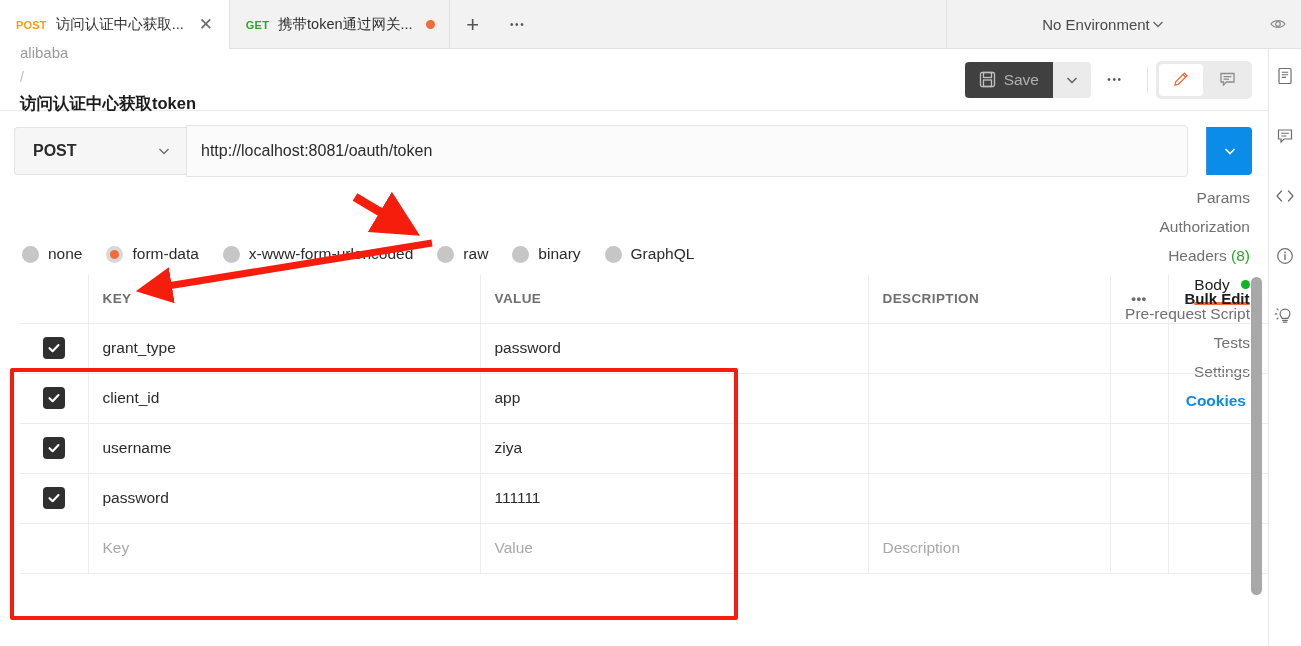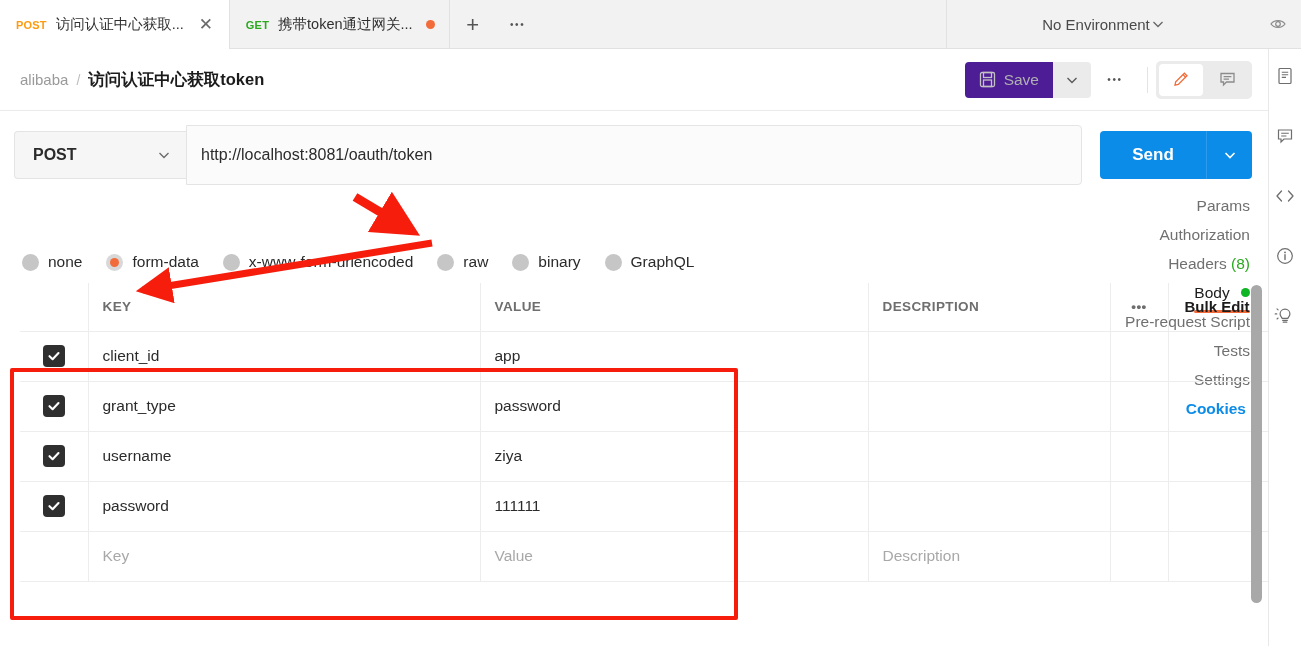--- a/index.html
+++ b/index.html
@@ -55,28 +55,28 @@
   .env-eye { width: 44px; display: flex; align-items: center; justify-content: center; cursor: pointer; }
 
   
   .main { position: absolute; left: 0; top: 49px; width: 1268px; height: 597px; background: #fff; }
 
   
   .reqheader {
     position: relative; height: 62px; border-bottom: 1px solid #ebebeb;
     display: flex; align-items: center; padding: 0 16px 0 20px;
   }
-  .breadcrumb { display: flex; align-items: baseline; gap: 8px; }
+  .breadcrumb { display: flex; align-items: baseline; gap: 8px; flex-direction: column; }
   .bc-collection { font-size: 15px; color: #9a9a9a; cursor: pointer; }
   .bc-sep { font-size: 14px; color: #bdbdbd; }
   .bc-name { font-size: 16.5px; font-weight: bold; color: #1b1b1b; cursor: pointer; }
   .hdr-right { margin-left: auto; display: flex; align-items: center; gap: 0; }
   .save-btn {
     display: flex; align-items: center; gap: 8px; height: 36px; padding: 0 14px;
-    background: #4c1d95; border-radius: 4px 0 0 4px; color: #b0b0b0; font-size: 15.5px;
+    background: #404040; border-radius: 4px 0 0 4px; color: #b0b0b0; font-size: 15.5px;
     cursor: pointer;
   }
   .save-caret {
     width: 38px; height: 36px; background: #ebebeb; border-radius: 0 4px 4px 0;
     display: flex; align-items: center; justify-content: center; cursor: pointer;
   }
   .hdr-more { width: 48px; height: 36px; display: flex; align-items: center; justify-content: center; cursor: pointer; }
   .hdr-div { width: 1px; height: 26px; background: #e3e3e3; margin: 0 8px; }
   .toggle-group { display: flex; background: #ebebeb; border-radius: 5px; padding: 3px; gap: 2px; }
   .tg-btn { width: 44px; height: 32px; display: flex; align-items: center; justify-content: center; border-radius: 4px; cursor: pointer; }
@@ -84,21 +84,21 @@
 
   
   .urlrow { display: flex; align-items: center; padding: 14px 16px 12px 14px; gap: 14px; }
   .method-box {
     display: flex; align-items: center; justify-content: space-between;
     width: 172px; height: 48px; background: #f6f6f6; border: 1px solid #e4e4e4;
     border-right: none; border-radius: 4px 0 0 4px; padding: 0 14px 0 18px; cursor: pointer;
   }
   .method-label { font-size: 16px; font-weight: bold; color: #2b2b2b; }
   .url-box {
-    flex: 1; height: 60px; background: #fbfbfb; border: 1px solid #e4e4e4;
+    flex: 1; height: 52px; background: #fbfbfb; border: 1px solid #e4e4e4;
     border-radius: 0 4px 4px 0; display: flex; align-items: center;
     padding: 0 14px; margin-left: -14px; cursor: text;
   }
   .url-text { font-size: 16px; color: #2b2b2b; }
   .send-wrap { display: flex; align-items: stretch; margin-left: 4px; }
   .send-btn {
     background: #0c8ce9; color: #fff; font-size: 17px; font-weight: bold;
     width: 106px; height: 48px; display: flex; align-items: center; justify-content: center;
     border-radius: 4px 0 0 4px; cursor: pointer;
   }
@@ -275,21 +275,20 @@
       <div class="method-box">
         <span class="method-label">POST</span>
         <svg width="16" height="16" viewBox="0 0 16 16">
           <path d="M3.5 6 L8 10.5 L12.5 6" fill="none" stroke="#6a6a6a" stroke-width="1.3"></path>
         </svg>
       </div>
       <div class="url-box">
         <span class="url-text">http://localhost:8081/oauth/token</span>
       </div>
       <div class="send-wrap">
-        <div class="send-btn">Send</div>
         <div class="send-caret">
           <svg width="16" height="16" viewBox="0 0 16 16">
             <path d="M3.5 6 L8 10.5 L12.5 6" fill="none" stroke="#ffffff" stroke-width="1.6"></path>
           </svg>
         </div>
       </div>
     </div>
 
     <div class="sectiontabs">
       <div class="stab">
@@ -360,36 +359,36 @@
         </thead>
         <tbody>
           <tr>
             <td class="td-chk">
               <span class="chk">
                 <svg width="14" height="14" viewBox="0 0 14 14">
                     <path d="M2.5 7.2 L5.6 10.2 L11.5 4" fill="none" stroke="#fff" stroke-width="2.1" stroke-linecap="round" stroke-linejoin="round"></path>
                   </svg>
               </span>
             </td>
-            <td>client_id</td>
-            <td>app</td>
+            <td>grant_type</td>
+            <td>password</td>
             <td></td>
             <td></td>
             <td></td>
           </tr>
           <tr>
             <td class="td-chk">
               <span class="chk">
                 <svg width="14" height="14" viewBox="0 0 14 14">
                     <path d="M2.5 7.2 L5.6 10.2 L11.5 4" fill="none" stroke="#fff" stroke-width="2.1" stroke-linecap="round" stroke-linejoin="round"></path>
                   </svg>
               </span>
             </td>
-            <td>grant_type</td>
-            <td>password</td>
+            <td>client_id</td>
+            <td>app</td>
             <td></td>
             <td></td>
             <td></td>
           </tr>
           <tr>
             <td class="td-chk">
               <span class="chk">
                 <svg width="14" height="14" viewBox="0 0 14 14">
                     <path d="M2.5 7.2 L5.6 10.2 L11.5 4" fill="none" stroke="#fff" stroke-width="2.1" stroke-linecap="round" stroke-linejoin="round"></path>
                   </svg>

